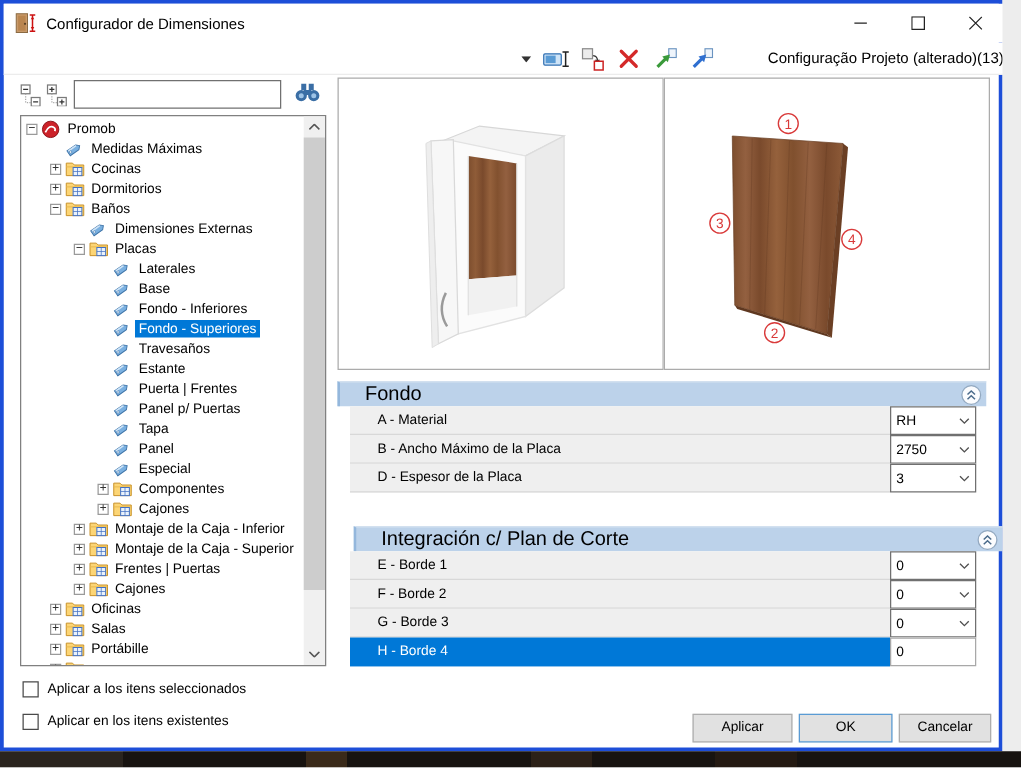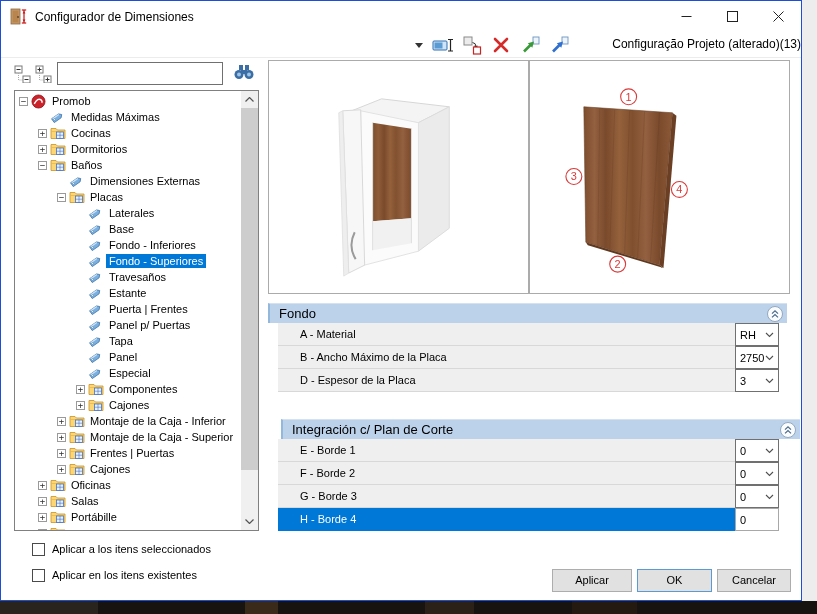--- a/index.html
+++ b/index.html
@@ -6,21 +6,21 @@
   html,body { width:817px; height:614px; }
   body {
     position: relative;
     background:#ececec;
     font-family:"Liberation Sans", sans-serif;
     overflow:hidden;
     color:#000;
   }
   .dialog {
     position:absolute; left:0; top:0; width:802px; height:601px;
-    background:#fff; border:1px solid #1d4ed8;
+    background:#fff; border:3px solid #1d4ed8;
   }
   .right-gutter { position:absolute; left:802px; top:0; width:15px; height:601px; background:#ededed; }
   .bottom-strip {
     position:absolute; left:0; top:601px; width:817px; height:13px;
     background:linear-gradient(90deg,#2a241e 0 12%,#171310 12% 30%,#3a2a1a 30% 34%,#171310 34% 52%,#2c2118 52% 58%,#171310 58% 70%,#241a12 70% 78%,#171310 78% 100%);
   }
 
   
   .titlebar { position:absolute; left:0; top:0; width:800px; height:31px; background:#fff; display:flex; align-items:center; padding-left:9px; }
   .app-icon { width:18px; height:17px; display:inline-block; }
@@ -66,43 +66,43 @@
 
   
   .preview { position:absolute; top:59px; width:261px; height:234px; border:1px solid #ababab; background:#fff; }
   .preview.a { left:267px; } .preview.b { left:528px; }
 
   
   .sec-header {
     position:absolute; left:267px; width:519px; height:20px;
     background:#bcd2ea; border-left:2px solid #94b7dc; border-top:1px solid #d3e1f0;
   }
-  .sec-title { font-size:13px; line-height:19px; padding-left:9px; }
+  .sec-title { font-size:16px; line-height:19px; padding-left:20px; }
   .sec-collapse {
     position:absolute; right:4px; top:2px; width:16px; height:16px;
     background:#fbfcfe; border:1px solid #93a9c0; border-radius:8px;
     display:flex; align-items:center; justify-content:center;
   }
   .sec-rows { position:absolute; left:277px; width:501px; }
   .prop-row { display:flex; height:23px; }
   .prop-label {
     flex:1; background:#efefef; border-bottom:1px solid #d8d8d8;
     font-size:11px; line-height:22px; padding-left:22px;
   }
   .prop-label.sel { background:#0078d7; color:#fff; border-bottom-color:#0078d7; }
   .prop-value {
-    width:44px; height:23px; border:1px solid #707070; background:#fff;
+    width:69px; height:23px; border:1px solid #707070; background:#fff;
     display:flex; align-items:center; justify-content:space-between;
     font-size:11px; padding:0 4px;
   }
   .prop-value.plain { border-color:#a8a8a8; }
   .val-text { pointer-events:none; }
 
   
-  .cb-row { position:absolute; left:31px; height:16px; display:flex; align-items:center;justify-content:space-between; }
+  .cb-row { position:absolute; left:15px; height:16px; display:flex; align-items:center;justify-content:space-between; }
   .cb-box { width:13px; height:13px; border:1px solid #4a4a4a; background:#fff; flex:0 0 13px; }
   .cb-label { font-size:11px; margin-left:7px; }
 
   
   .btn {
     position:absolute; top:568px; height:23px; background:#e1e1e1;
     border:1px solid #adadad; font-size:11px; text-align:center; line-height:21px;
     font-family:"Liberation Sans", sans-serif;
   }
   .btn-aplicar { left:551px; width:80px; }

